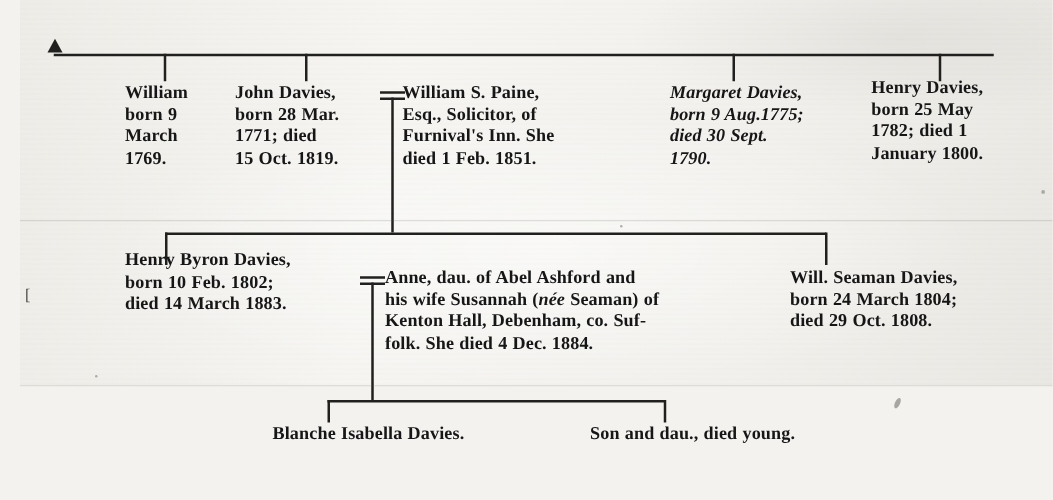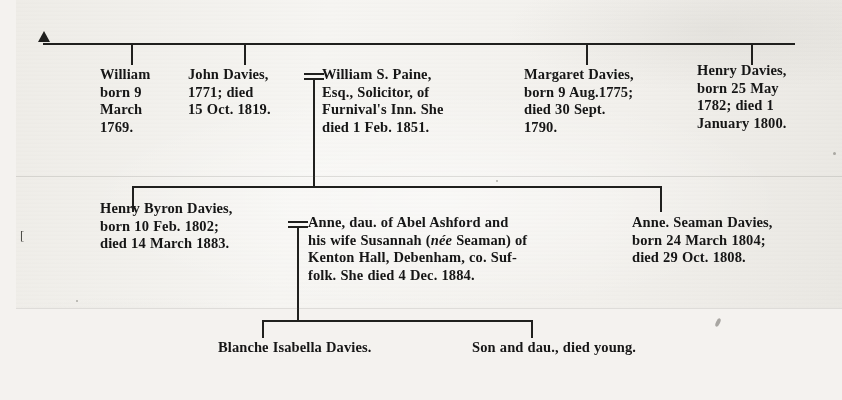--- a/index.html
+++ b/index.html
@@ -99,32 +99,33 @@
 
   <div class="entry" style="left:84px; top:66px; width:86px;">
     <div>William</div>
     <div>born 9</div>
     <div>March</div>
     <div>1769.</div>
   </div>
 
   <div class="entry" style="left:172px; top:66px; width:120px;">
     <div>John Davies,</div>
+    <div>born 28 Mar.</div>
     <div>1771; died</div>
     <div>15 Oct. 1819.</div>
   </div>
 
   <div class="entry" style="left:306px; top:66px; width:190px;">
     <div>William S. Paine,</div>
     <div>Esq., Solicitor, of</div>
     <div>Furnival's Inn.  She</div>
     <div>died 1 Feb. 1851.</div>
   </div>
 
-  <div class="entry" style="left:508px; top:66px; width:160px;">
+  <div class="entry" style="left:520px; top:66px; width:160px;font-style:italic;">
     <div>Margaret Davies,</div>
     <div>born 9 Aug.1775;</div>
     <div>died 30 Sept.</div>
     <div>1790.</div>
   </div>
 
   <div class="entry" style="left:681px; top:62px; width:150px;">
     <div>Henry Davies,</div>
     <div>born 25 May</div>
     <div>1782; died 1</div>
@@ -148,21 +149,21 @@
   <div class="entry" style="left:292px; top:214px; width:310px;">
     <div>Anne, dau. of Abel Ashford and</div>
     <div>
       <span>his wife Susannah (</span><span class="it">née</span><span> Seaman) of</span>
     </div>
     <div>Kenton Hall, Debenham, co. Suf-</div>
     <div>folk.   She died 4 Dec. 1884.</div>
   </div>
 
   <div class="entry" style="left:616px; top:214px; width:200px;">
-    <div>Anne. Seaman Davies,</div>
+    <div>Will. Seaman Davies,</div>
     <div>born 24 March 1804;</div>
     <div>died 29 Oct. 1808.</div>
   </div>
 
   <div class="ln v" style="left:281px; top:226px; height:94px;"></div>
   <div class="ln h" style="left:246px; top:320px; width:270px;"></div>
   <div class="ln v" style="left:246px; top:320px; height:18px;"></div>
   <div class="ln v" style="left:515px; top:320px; height:18px;"></div>
 
   <div class="entry" style="left:202px; top:339px; width:240px;">

